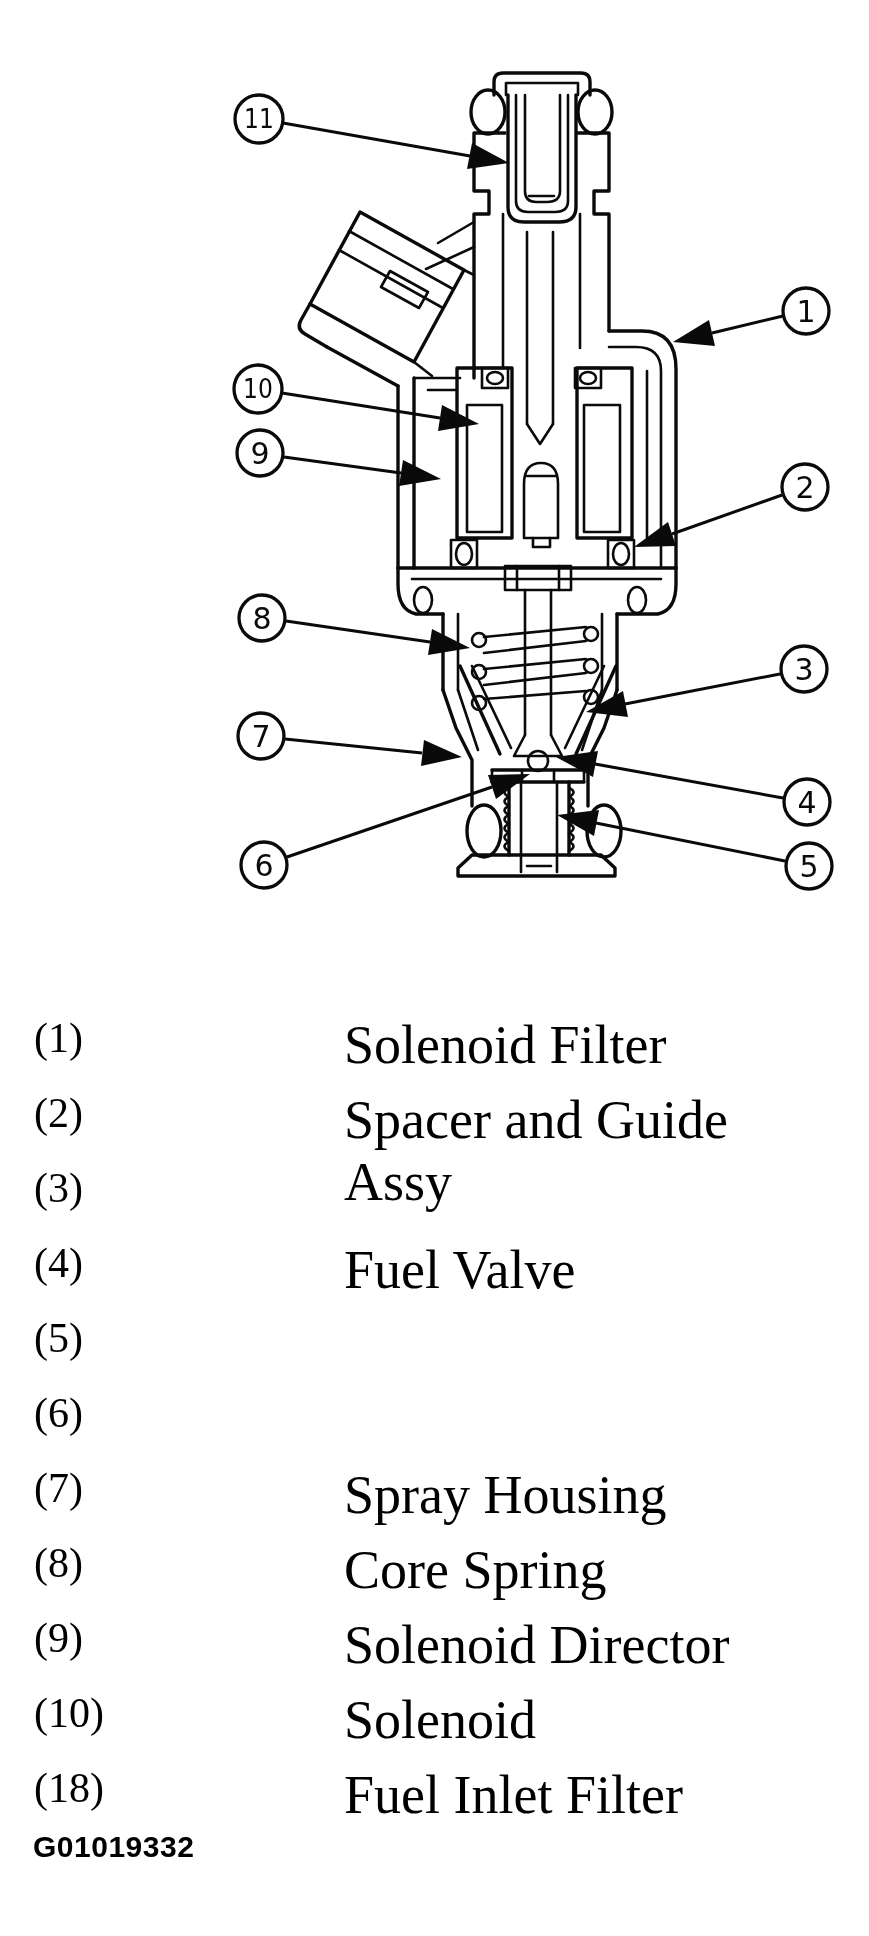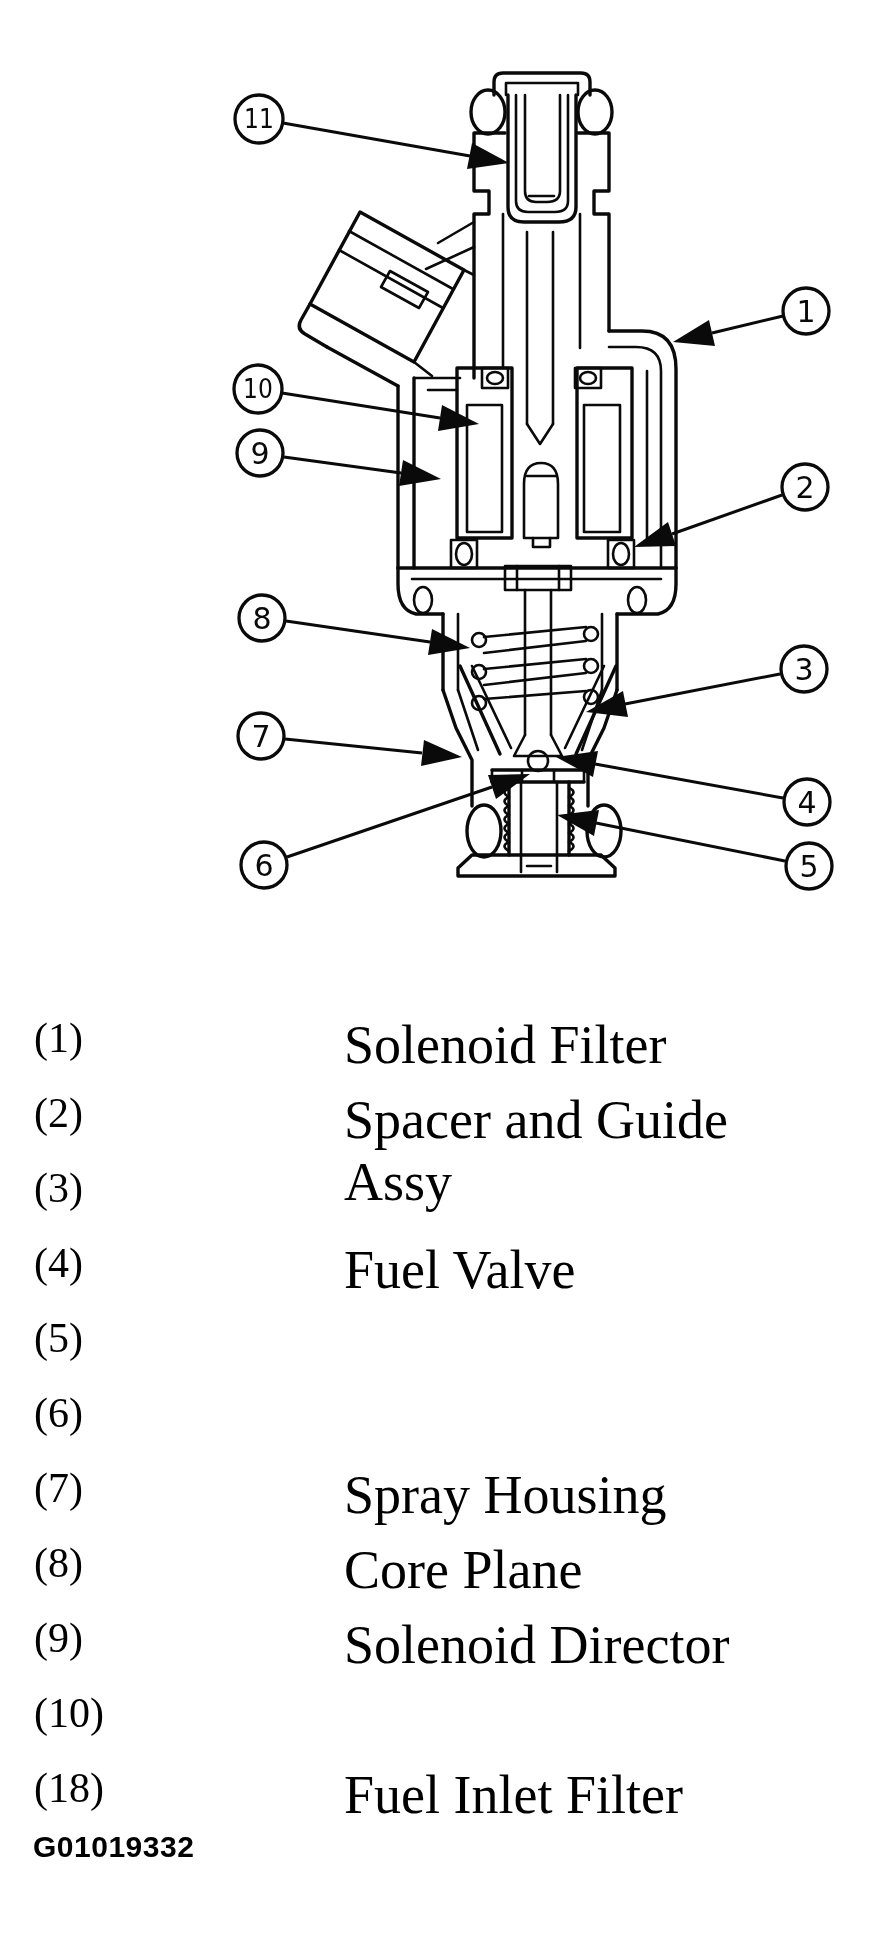--- a/index.html
+++ b/index.html
@@ -244,28 +244,29 @@
   </div>
   <div class="legend-row" style="top:1389px">
     <span class="legend-num">(6)</span>
   </div>
   <div class="legend-row" style="top:1464px">
     <span class="legend-num">(7)</span>
     <span class="legend-label">Spray Housing</span>
   </div>
   <div class="legend-row" style="top:1539px">
     <span class="legend-num">(8)</span>
-    <span class="legend-label">Core Plane</span>
+    <span class="legend-label">Core Spring</span>
   </div>
   <div class="legend-row" style="top:1614px">
     <span class="legend-num">(9)</span>
     <span class="legend-label">Solenoid Director</span>
   </div>
   <div class="legend-row" style="top:1689px">
     <span class="legend-num">(10)</span>
+    <span class="legend-label">Solenoid</span>
   </div>
   <div class="legend-row" style="top:1764px">
     <span class="legend-num">(18)</span>
     <span class="legend-label">Fuel Inlet Filter</span>
   </div>
 </div>
 
 <div class="gcode">G01019332</div>
 
 </body></html>

